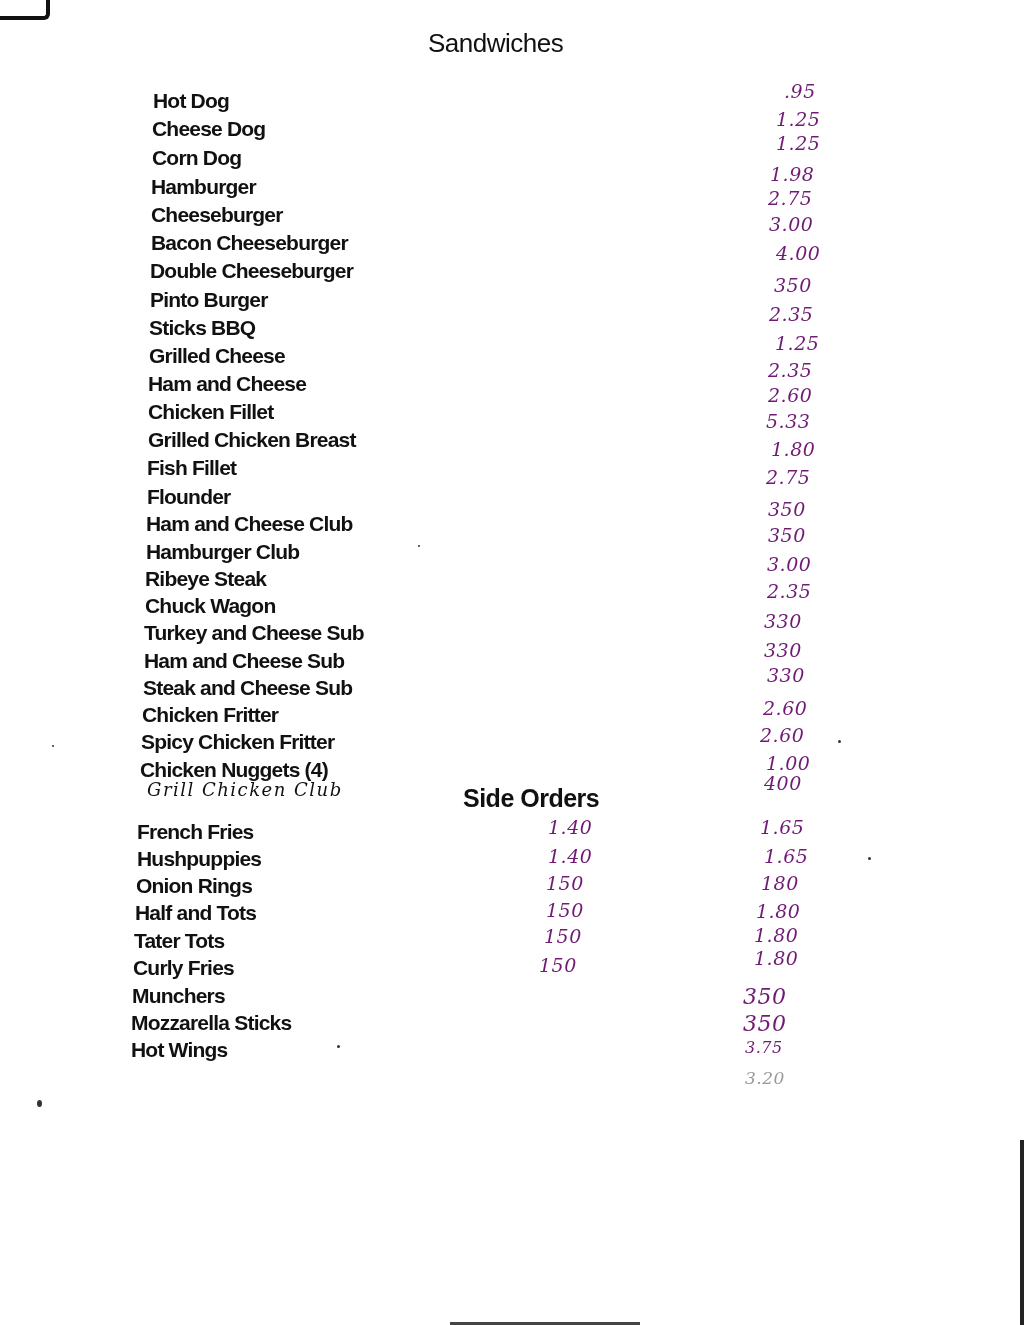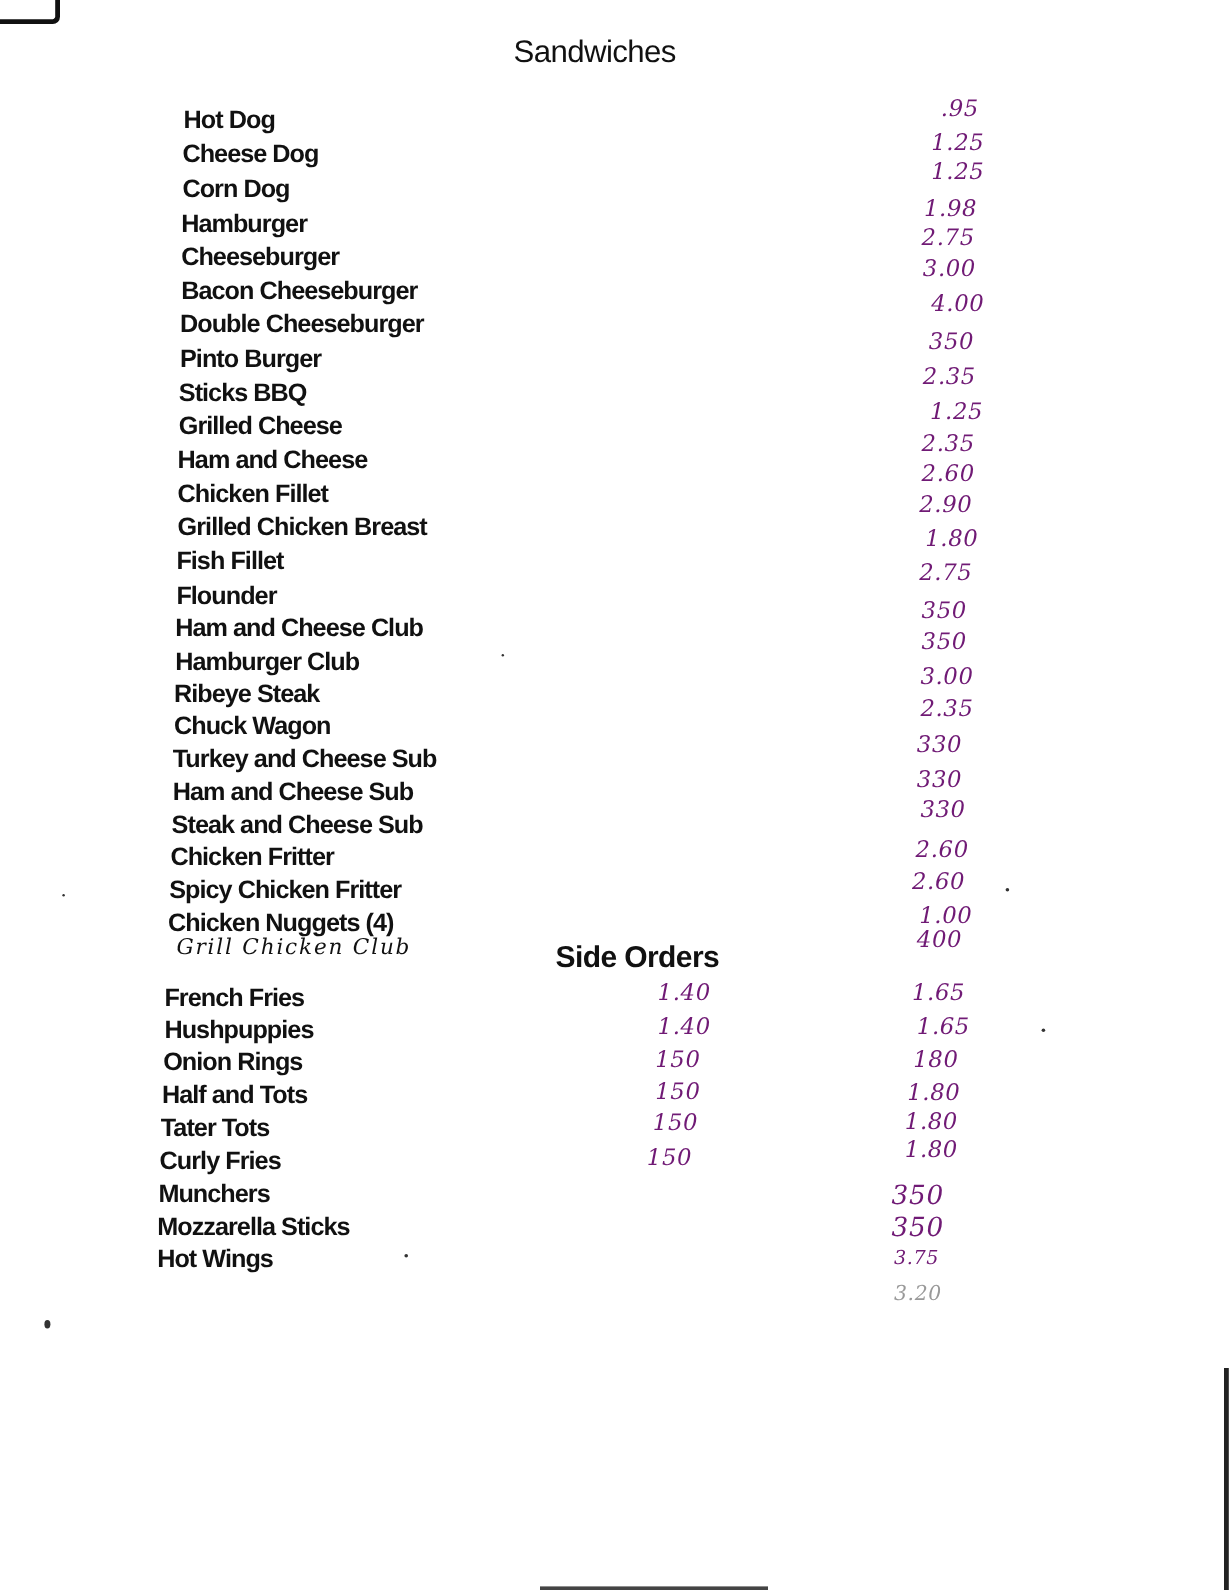--- a/index.html
+++ b/index.html
@@ -77,21 +77,21 @@
   <div class="hand" style="left:776px;top:132px">1.25</div>
   <div class="hand" style="left:770px;top:163px">1.98</div>
   <div class="hand" style="left:768px;top:187px">2.75</div>
   <div class="hand" style="left:769px;top:213px">3.00</div>
   <div class="hand" style="left:776px;top:242px">4.00</div>
   <div class="hand" style="left:774px;top:274px">350</div>
   <div class="hand" style="left:769px;top:303px">2.35</div>
   <div class="hand" style="left:775px;top:332px">1.25</div>
   <div class="hand" style="left:768px;top:359px">2.35</div>
   <div class="hand" style="left:768px;top:384px">2.60</div>
-  <div class="hand" style="left:766px;top:410px">2.90</div>
+  <div class="hand" style="left:766px;top:410px">5.33</div>
   <div class="hand" style="left:771px;top:438px">1.80</div>
   <div class="hand" style="left:766px;top:466px">2.75</div>
   <div class="hand" style="left:768px;top:498px">350</div>
   <div class="hand" style="left:768px;top:524px">350</div>
   <div class="hand" style="left:767px;top:553px">3.00</div>
   <div class="hand" style="left:767px;top:580px">2.35</div>
   <div class="hand" style="left:764px;top:610px">330</div>
   <div class="hand" style="left:764px;top:639px">330</div>
   <div class="hand" style="left:767px;top:664px">330</div>
   <div class="hand" style="left:763px;top:697px">2.60</div>

